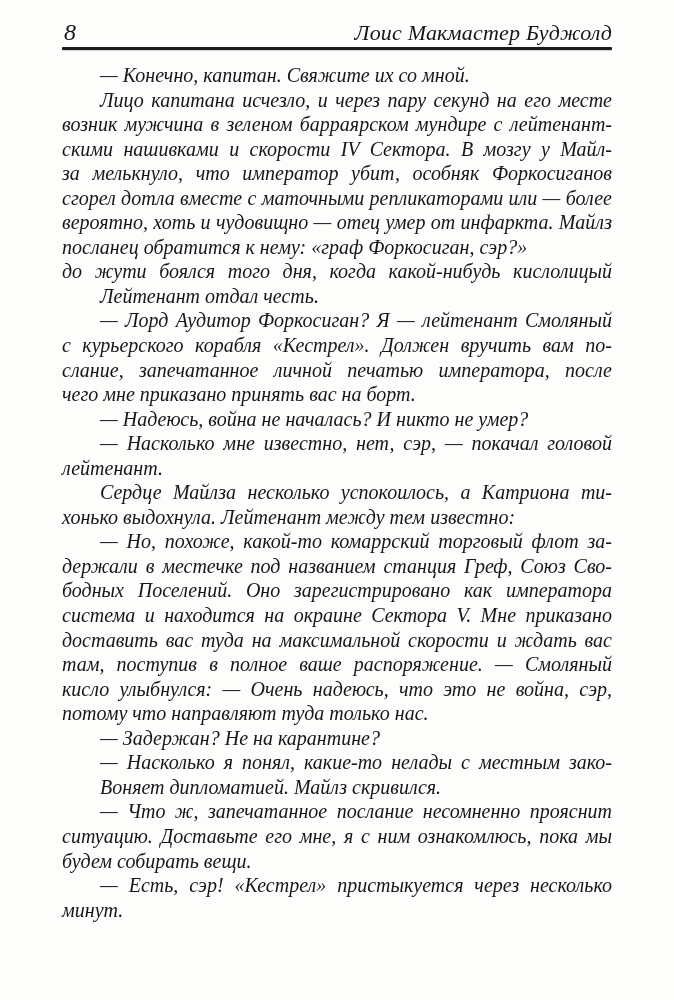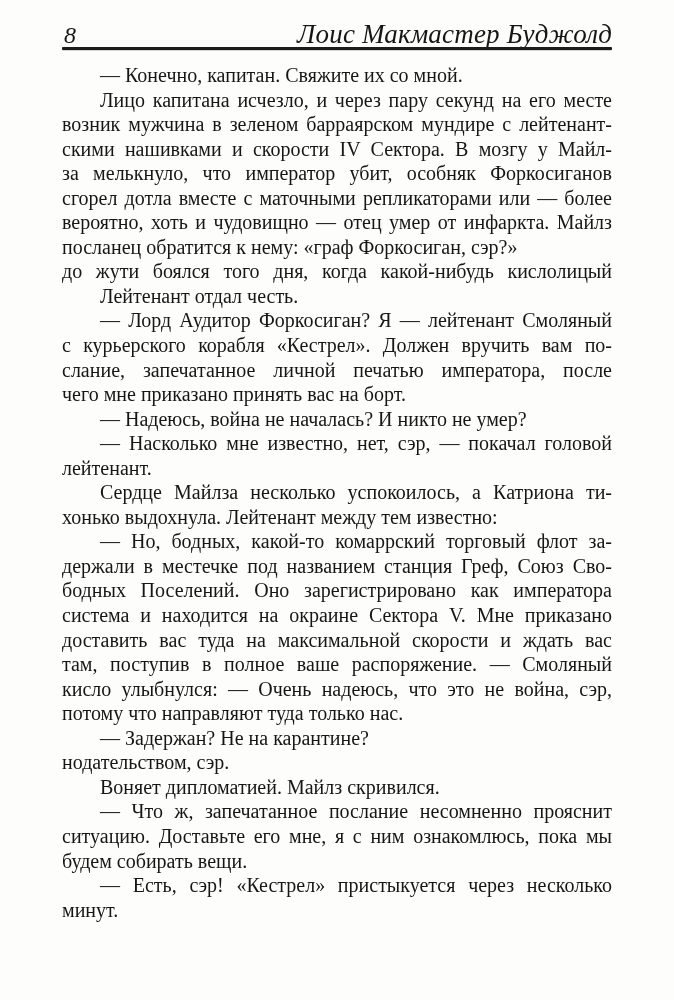--- a/index.html
+++ b/index.html
@@ -31,41 +31,42 @@
     justify-content: space-between;
     align-items: baseline;
     font-style: italic;
   }
   .pagenum {
     font-size: 24px;
     padding-left: 2px;
     letter-spacing: 0.5px;
   }
   .runtitle {
-    font-size: 27px;
+    font-size: 22px;
     letter-spacing: 0.2px;
   }
   .rule {
     position: absolute;
     left: 62px;
     top: 47px;
     width: 550px;
     height: 2.5px;
     background: #1c1c1c;
     border-radius: 1px;
     box-shadow: 0 0.5px 0 rgba(20,20,20,0.35);
   }
   
   .page-body {
     position: absolute;
     left: 62px;
     top: 63px;
     width: 550px;
     font-size: 20px;
     line-height: 24.55px;
+    font-style: italic;
   }
   .line {
     text-align: justify;
     text-align-last: justify;
   }
   .line.para-end {
     text-align-last: left;
   }
   .line.indent {
     text-indent: 38px;
@@ -96,30 +97,30 @@
       <div class="line indent para-end">Лейтенант отдал честь.</div>
       <div class="line indent">— Лорд Аудитор Форкосиган? Я — лейтенант Смоляный</div>
       <div class="line">с курьерского корабля «Кестрел». Должен вручить вам по-</div>
       <div class="line">слание, запечатанное личной печатью императора, после</div>
       <div class="line para-end">чего мне приказано принять вас на борт.</div>
       <div class="line indent para-end">— Надеюсь, война не началась? И никто не умер?</div>
       <div class="line indent">— Насколько мне известно, нет, сэр, — покачал головой</div>
       <div class="line para-end">лейтенант.</div>
       <div class="line indent">Сердце Майлза несколько успокоилось, а Катриона ти-</div>
       <div class="line para-end">хонько выдохнула. Лейтенант между тем известно:</div>
-      <div class="line indent">— Но, бодных, какой-то комаррский торговый флот за-</div>
+      <div class="line indent">— Но, похоже, какой-то комаррский торговый флот за-</div>
       <div class="line">держали в местечке под названием станция Греф, Союз Сво-</div>
       <div class="line">бодных Поселений. Оно зарегистрировано как императора</div>
       <div class="line">система и находится на окраине Сектора V. Мне приказано</div>
       <div class="line">доставить вас туда на максимальной скорости и ждать вас</div>
       <div class="line">там, поступив в полное ваше распоряжение. — Смоляный</div>
       <div class="line">кисло улыбнулся: — Очень надеюсь, что это не война, сэр,</div>
       <div class="line para-end">потому что направляют туда только нас.</div>
       <div class="line indent para-end">— Задержан? Не на карантине?</div>
-      <div class="line para-end">нодательством, сэр.</div>
+      <div class="line indent">— Насколько я понял, какие-то нелады с местным зако-</div>
       <div class="line indent para-end">Воняет дипломатией. Майлз скривился.</div>
       <div class="line indent">— Что ж, запечатанное послание несомненно прояснит</div>
       <div class="line">ситуацию. Доставьте его мне, я с ним ознакомлюсь, пока мы</div>
       <div class="line para-end">будем собирать вещи.</div>
       <div class="line indent">— Есть, сэр! «Кестрел» пристыкуется через несколько</div>
       <div class="line para-end">минут.</div>
     </main>
 
 </div>
 

